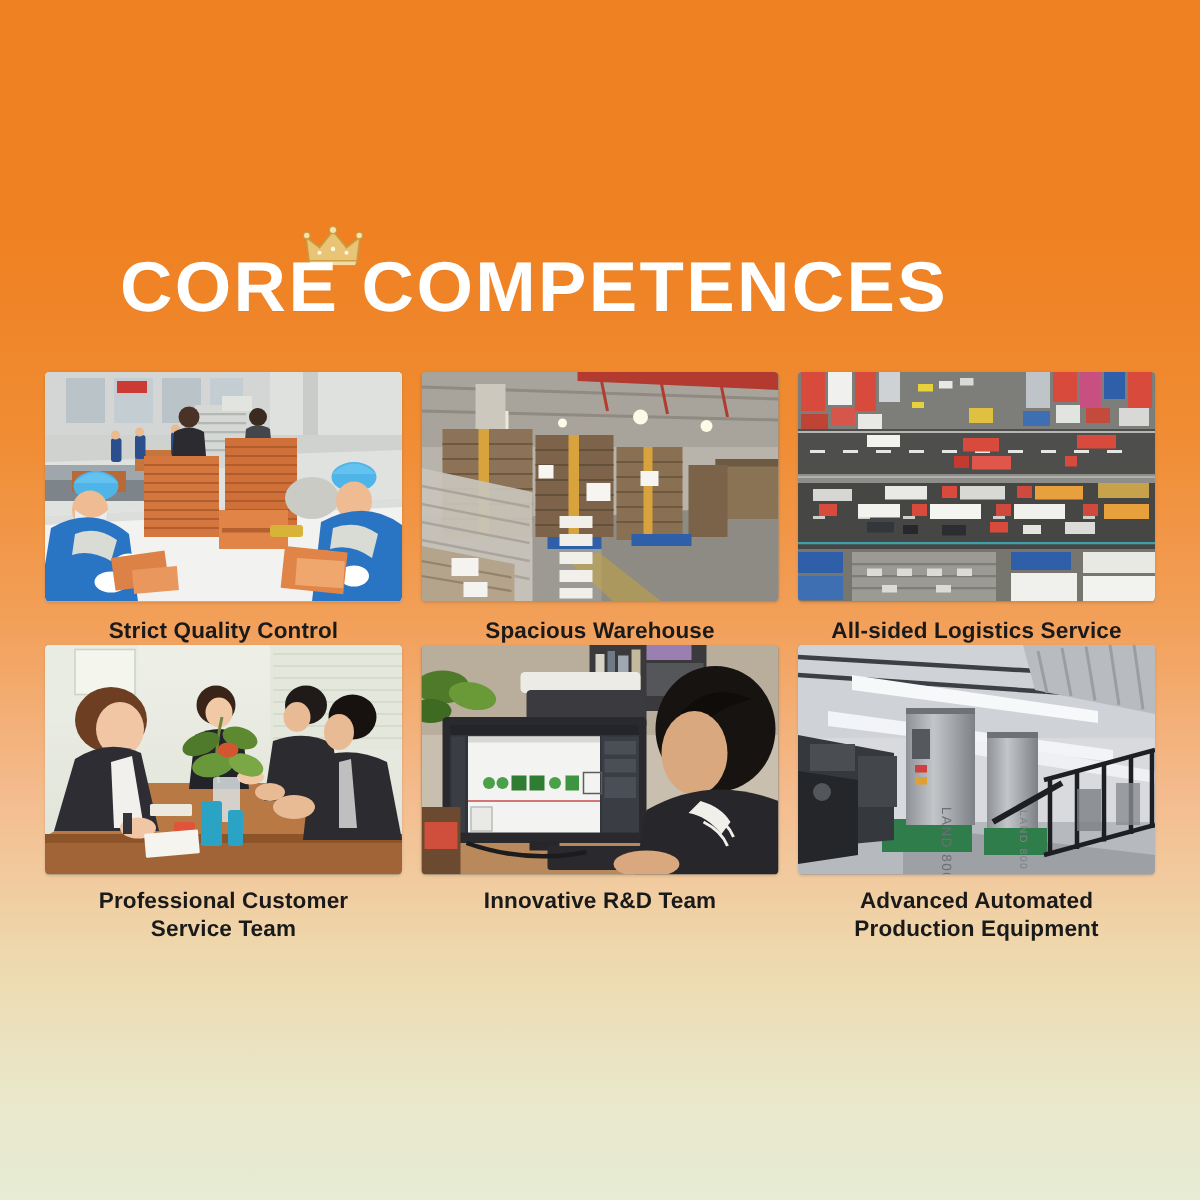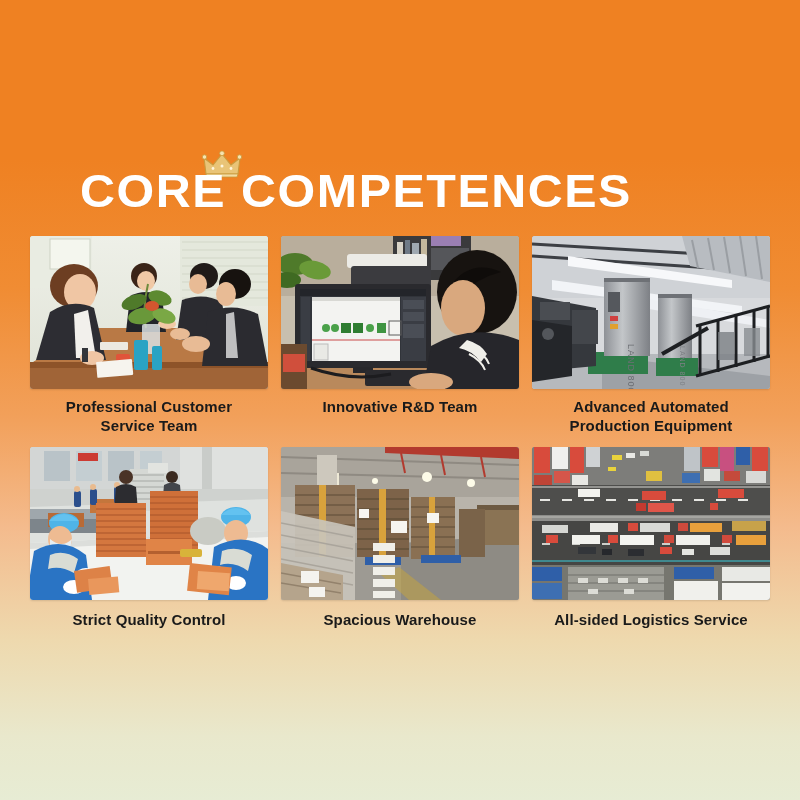--- a/index.html
+++ b/index.html
@@ -51,245 +51,20 @@
       <circle cx="20" cy="3.3" r="2.4" fill="#f6e3b0" stroke="#c99b3e" stroke-width=".8"></circle>
       <circle cx="37.5" cy="7" r="2.2" fill="#f6e3b0" stroke="#c99b3e" stroke-width=".8"></circle>
       <circle cx="11" cy="18.5" r="1.4" fill="#fff6de"></circle>
       <circle cx="29" cy="18.5" r="1.4" fill="#fff6de"></circle>
       <circle cx="20" cy="16" r="1.5" fill="#fff6de"></circle>
     </svg>
     <div class="title">CORE COMPETENCES</div>
   </div>
 
   <div class="grid">
-
-    <div class="row">
-
-      <div class="cell">
-        <div class="photo">
-          <svg viewBox="0 0 238 153" preserveAspectRatio="none">
-            <defs>
-              <linearGradient id="wall1" x1="0" y1="0" x2="0" y2="1">
-                <stop offset="0" stop-color="#eef0e8"></stop>
-                  <stop offset="1" stop-color="#dfe2d6"></stop>
-              </linearGradient>
-            </defs>
-            <rect width="238" height="153" fill="url(#wall1)"></rect>
-            <rect x="0" y="0" width="62" height="52" fill="#e9ece2"></rect>
-            <rect x="20" y="3" width="40" height="30" fill="#f4f6ee" stroke="#cdd2c4"></rect>
-            <rect x="150" y="0" width="88" height="70" fill="#e4e8dc"></rect>
-            <g stroke="#d2d7c8" stroke-width="1">
-              <line x1="152" y1="6" x2="238" y2="6"></line>
-                <line x1="152" y1="14" x2="238" y2="14"></line>
-              <line x1="152" y1="22" x2="238" y2="22"></line>
-                <line x1="152" y1="30" x2="238" y2="30"></line>
-              <line x1="152" y1="38" x2="238" y2="38"></line>
-                <line x1="152" y1="46" x2="238" y2="46"></line>
-              <line x1="152" y1="54" x2="238" y2="54"></line>
-                <line x1="152" y1="62" x2="238" y2="62"></line>
-            </g>
-
-            <path d="M0 128 L60 92 L200 92 L238 128 L238 153 L0 153 Z" fill="#a06437"></path>
-            <path d="M0 128 L60 92 L200 92 L238 128 Z" fill="#b97945"></path>
-            <rect x="0" y="126" width="238" height="6" fill="#8d5329"></rect>
-
-            <ellipse cx="44" cy="50" rx="24" ry="22" fill="#6d3e22"></ellipse>
-            <ellipse cx="50" cy="56" rx="16" ry="18" fill="#f0c6a4"></ellipse>
-            <path d="M20 76 q22 -14 44 -4 l12 52 l-70 0 Z" fill="#2d2d33"></path>
-            <path d="M44 78 l14 -4 l8 48 l-20 0 Z" fill="#f2f0ec"></path>
-            <ellipse cx="62" cy="122" rx="12" ry="7" fill="#f0c6a4"></ellipse>
-
-            <ellipse cx="114" cy="40" rx="13" ry="13" fill="#3a2418"></ellipse>
-            <ellipse cx="116" cy="45" rx="9" ry="10" fill="#f1c9a6"></ellipse>
-            <path d="M100 60 q16 -8 32 0 l4 36 l-40 0 Z" fill="#22242a"></path>
-            <ellipse cx="137" cy="88" rx="9" ry="5" fill="#f1c9a6"></ellipse>
-
-            <ellipse cx="174" cy="40" rx="14" ry="13" fill="#201a18"></ellipse>
-            <ellipse cx="168" cy="48" rx="9" ry="10" fill="#e8bb95"></ellipse>
-            <path d="M152 64 q22 -8 40 2 l6 38 l-52 0 Z" fill="#2b2b30"></path>
-            <ellipse cx="205" cy="48" rx="16" ry="15" fill="#17120f"></ellipse>
-            <ellipse cx="196" cy="58" rx="10" ry="12" fill="#e8bb95"></ellipse>
-            <path d="M178 76 q26 -10 50 2 l10 52 l-66 0 Z" fill="#2b2b30"></path>
-            <path d="M196 78 l8 -2 l4 46 l-12 0 Z" fill="#e5e5e5" opacity=".8"></path>
-            <ellipse cx="166" cy="108" rx="14" ry="8" fill="#e8bb95"></ellipse>
-            <ellipse cx="150" cy="98" rx="10" ry="6" fill="#e8bb95"></ellipse>
-
-            <g>
-              <path d="M118 48 q-6 26 -2 44" stroke="#6d8a3c" stroke-width="2" fill="none"></path>
-              <ellipse cx="104" cy="66" rx="13" ry="7" fill="#4f7a2a" transform="rotate(-22 104 66)"></ellipse>
-              <ellipse cx="130" cy="62" rx="12" ry="7" fill="#5d8a30" transform="rotate(18 130 62)"></ellipse>
-              <ellipse cx="112" cy="80" rx="14" ry="8" fill="#69983a" transform="rotate(-10 112 80)"></ellipse>
-              <ellipse cx="134" cy="80" rx="12" ry="7" fill="#7aa845" transform="rotate(20 134 80)"></ellipse>
-              <ellipse cx="122" cy="70" rx="7" ry="5" fill="#d2562f"></ellipse>
-              <rect x="112" y="88" width="18" height="30" rx="2" fill="#d9dfe2" opacity=".85"></rect>
-            </g>
-            <rect x="104" y="104" width="14" height="30" rx="2" fill="#2aa3c4"></rect>
-            <rect x="122" y="110" width="10" height="24" rx="2" fill="#2aa3c4"></rect>
-            <rect x="86" y="118" width="14" height="10" rx="2" fill="#e0543a"></rect>
-
-            <rect x="66" y="126" width="36" height="16" rx="1" fill="#f6f4ee" transform="rotate(-5 66 126)"></rect>
-            <rect x="70" y="106" width="28" height="8" rx="1" fill="#ece9e1"></rect>
-            <rect x="52" y="112" width="6" height="14" fill="#33353a"></rect>
-          </svg>
-        </div>
-        <div class="cap">
-          <span>Professional Customer</span><br>
-          <span>Service Team</span>
-        </div>
-      </div>
-
-      <div class="cell">
-        <div class="photo">
-          <svg viewBox="0 0 238 153" preserveAspectRatio="none">
-            <rect width="238" height="153" fill="#c8bfae"></rect>
-            <rect x="0" y="0" width="238" height="60" fill="#b9ae9c"></rect>
-
-            <rect x="112" y="0" width="78" height="44" fill="#3a3a3c"></rect>
-            <rect x="116" y="6" width="6" height="26" fill="#d8d3c6"></rect>
-            <rect x="124" y="4" width="5" height="28" fill="#6f7a86"></rect>
-            <rect x="131" y="7" width="7" height="25" fill="#9fa8b0"></rect>
-            <rect x="140" y="3" width="6" height="29" fill="#c4b89d"></rect>
-            <rect x="150" y="0" width="30" height="10" fill="#9b7fb3"></rect>
-            <rect x="150" y="12" width="38" height="22" fill="#55565a"></rect>
-
-            <ellipse cx="14" cy="28" rx="18" ry="11" fill="#4f7a2a"></ellipse>
-            <ellipse cx="34" cy="34" rx="16" ry="9" fill="#6a9a38" transform="rotate(12 34 34)"></ellipse>
-            <ellipse cx="6" cy="44" rx="14" ry="8" fill="#3f6a22"></ellipse>
-
-            <rect x="66" y="18" width="80" height="14" rx="3" fill="#ecebe6"></rect>
-            <rect x="70" y="30" width="80" height="26" rx="3" fill="#3b3b3f"></rect>
-            <rect x="74" y="50" width="72" height="10" fill="#2b2b2f"></rect>
-
-            <rect x="0" y="126" width="238" height="27" fill="#b9895c"></rect>
-            <rect x="0" y="122" width="238" height="6" fill="#d0a678"></rect>
-
-            <rect x="14" y="48" width="136" height="84" rx="3" fill="#2a2a2e"></rect>
-            <rect x="19" y="53" width="126" height="72" fill="#31343a"></rect>
-            <rect x="19" y="53" width="126" height="7" fill="#23252a"></rect>
-            <rect x="20" y="61" width="9" height="64" fill="#3a3d44"></rect>
-            <rect x="31" y="61" width="88" height="64" fill="#f3f3f1"></rect>
-            <rect x="31" y="61" width="88" height="4" fill="#d8d8d4"></rect>
-            <rect x="120" y="61" width="25" height="64" fill="#3a3d44"></rect>
-            <rect x="122" y="64" width="21" height="9" fill="#4a4e56"></rect>
-            <rect x="122" y="76" width="21" height="9" fill="#4a4e56"></rect>
-            <rect x="122" y="88" width="21" height="14" fill="#4a4e56"></rect>
-
-            <g>
-              <circle cx="45" cy="92" r="4" fill="#4aa14a"></circle>
-              <circle cx="54" cy="92" r="4" fill="#4aa14a"></circle>
-              <rect x="60" y="87" width="10" height="10" fill="#2f7d32"></rect>
-              <rect x="72" y="87" width="10" height="10" fill="#2f7d32"></rect>
-              <circle cx="89" cy="92" r="4" fill="#4aa14a"></circle>
-              <rect x="96" y="87" width="9" height="10" fill="#3f9442"></rect>
-              <rect x="108" y="85" width="12" height="14" fill="none" stroke="#5c5c5c"></rect>
-            </g>
-            <line x1="31" y1="104" x2="119" y2="104" stroke="#c94b4b" stroke-width="1"></line>
-            <rect x="33" y="108" width="14" height="16" fill="#e9e9e5" stroke="#bbb"></rect>
-
-            <rect x="72" y="131" width="20" height="6" fill="#27272b"></rect>
-
-            <rect x="84" y="134" width="96" height="16" rx="2" fill="#2a2a2e"></rect>
-
-            <ellipse cx="196" cy="56" rx="40" ry="42" fill="#171310"></ellipse>
-            <path d="M168 52 q20 -30 52 -16 q-24 6 -38 22 Z" fill="#0f0c0a"></path>
-            <ellipse cx="182" cy="72" rx="22" ry="28" fill="#d9a87e"></ellipse>
-            <path d="M150 110 q42 -24 88 -6 l0 49 l-96 0 Z" fill="#26262b"></path>
-            <path d="M186 104 q14 4 20 14 l-6 8 q-10 -12 -22 -14 Z" fill="#f0efe9"></path>
-            <g stroke="#f0efe9" stroke-width="2" fill="none">
-              <path d="M192 112 q12 6 16 16"></path>
-              <path d="M188 118 q12 6 16 16"></path>
-            </g>
-            <ellipse cx="150" cy="146" rx="22" ry="9" fill="#d9a87e"></ellipse>
-
-            <path d="M30 132 q40 14 80 6" stroke="#1c1c1f" stroke-width="3" fill="none"></path>
-            <rect x="0" y="108" width="26" height="45" fill="#6b4a2f"></rect>
-            <rect x="2" y="118" width="22" height="18" fill="#d04f3c"></rect>
-          </svg>
-        </div>
-        <div class="cap">
-          <span>Innovative R&amp;D Team</span>
-        </div>
-      </div>
-
-      <div class="cell">
-        <div class="photo">
-          <svg viewBox="0 0 238 153" preserveAspectRatio="none">
-            <defs>
-              <linearGradient id="metal" x1="0" y1="0" x2="1" y2="0">
-                <stop offset="0" stop-color="#8e9196"></stop>
-                  <stop offset=".4" stop-color="#c3c6c9"></stop>
-                <stop offset="1" stop-color="#7d8085"></stop>
-              </linearGradient>
-            </defs>
-            <rect width="238" height="153" fill="#d8dadd"></rect>
-
-            <rect x="0" y="0" width="238" height="62" fill="#cfd2d6"></rect>
-            <g stroke="#3c3f44" stroke-width="3" fill="none">
-              <path d="M0 8 L238 22"></path>
-                <path d="M0 20 L238 36"></path>
-            </g>
-
-            <path d="M150 0 L238 0 L238 46 L158 30 Z" fill="#b8bcc1"></path>
-            <g stroke="#9a9ea3" stroke-width="2">
-              <line x1="160" y1="4" x2="166" y2="32"></line>
-                <line x1="176" y1="2" x2="182" y2="34"></line>
-              <line x1="192" y1="1" x2="198" y2="37"></line>
-                <line x1="208" y1="0" x2="214" y2="40"></line>
-              <line x1="224" y1="0" x2="230" y2="43"></line>
-            </g>
-
-            <g>
-              <path d="M36 20 L200 44 L200 52 L36 30 Z" fill="#f7f8fa"></path>
-              <path d="M20 44 L210 70 L210 78 L20 54 Z" fill="#f2f4f7"></path>
-              <path d="M110 62 L238 84 L238 92 L110 72 Z" fill="#eef0f4"></path>
-            </g>
-
-            <rect x="0" y="118" width="238" height="35" fill="#b6b9bd"></rect>
-            <path d="M70 120 L238 140 L238 153 L70 153 Z" fill="#9da1a6"></path>
-
-            <rect x="56" y="116" width="60" height="22" fill="#2f7d4a"></rect>
-            <rect x="124" y="122" width="42" height="18" fill="#2f7d4a"></rect>
-
-            <rect x="72" y="42" width="46" height="78" fill="url(#metal)"></rect>
-            <rect x="72" y="42" width="46" height="4" fill="#6e7176"></rect>
-            <rect x="76" y="56" width="12" height="20" fill="#55585d"></rect>
-            <rect x="78" y="80" width="8" height="5" fill="#d04040"></rect>
-            <rect x="78" y="88" width="8" height="5" fill="#e0a030"></rect>
-            <rect x="126" y="58" width="34" height="64" fill="url(#metal)"></rect>
-            <rect x="126" y="58" width="34" height="4" fill="#6e7176"></rect>
-            <text x="96" y="108" fill="#6c6f74" font-size="9" font-family="sans-serif" transform="rotate(90 96 108)" letter-spacing="1">LAND 800</text>
-            <text x="148" y="110" fill="#7e8186" font-size="7" font-family="sans-serif" transform="rotate(90 148 110)" letter-spacing="1">LAND 800</text>
-
-            <path d="M0 60 L64 72 L64 130 L0 136 Z" fill="#35383d"></path>
-            <path d="M0 84 L40 90 L40 140 L0 146 Z" fill="#24262a"></path>
-            <rect x="8" y="66" width="30" height="18" fill="#4a4d52"></rect>
-            <circle cx="16" cy="98" r="6" fill="#53565b"></circle>
-            <rect x="40" y="74" width="26" height="34" fill="#43464b"></rect>
-
-            <g stroke="#1d1f22" stroke-width="3" fill="none">
-              <path d="M164 90 L238 70"></path>
-              <path d="M164 140 L238 120"></path>
-              <path d="M168 88 L168 140"></path>
-                <path d="M186 83 L186 136"></path>
-              <path d="M204 78 L204 131"></path>
-                <path d="M222 74 L222 126"></path>
-              <path d="M236 70 L236 122"></path>
-            </g>
-            <path d="M130 118 L176 92" stroke="#1d1f22" stroke-width="4" fill="none"></path>
-
-            <rect x="186" y="96" width="16" height="28" fill="#7c7f84" opacity=".8"></rect>
-            <rect x="212" y="92" width="16" height="28" fill="#8a8d92" opacity=".8"></rect>
-          </svg>
-        </div>
-        <div class="cap">
-          <span>Advanced Automated</span><br>
-          <span>Production Equipment</span>
-        </div>
-      </div>
-    </div>
 
     <div class="row row2">
 
       <div class="cell">
         <div class="photo">
           <svg viewBox="0 0 238 153" preserveAspectRatio="none">
             <rect width="238" height="153" fill="#e6e8e6"></rect>
             <rect x="0" y="0" width="238" height="46" fill="#d3d6d5"></rect>
 
             <g>
@@ -607,14 +382,239 @@
             <rect x="142" y="134" width="44" height="19" fill="#f0f0ec"></rect>
             <rect x="190" y="120" width="48" height="14" fill="#e8e9e5"></rect>
             <rect x="190" y="136" width="48" height="17" fill="#f2f2ee"></rect>
           </svg>
         </div>
         <div class="cap cap2">
           <span>All-sided Logistics Service</span>
         </div>
       </div>
     </div>
+
+    <div class="row">
+
+      <div class="cell">
+        <div class="photo">
+          <svg viewBox="0 0 238 153" preserveAspectRatio="none">
+            <defs>
+              <linearGradient id="wall1" x1="0" y1="0" x2="0" y2="1">
+                <stop offset="0" stop-color="#eef0e8"></stop>
+                  <stop offset="1" stop-color="#dfe2d6"></stop>
+              </linearGradient>
+            </defs>
+            <rect width="238" height="153" fill="url(#wall1)"></rect>
+            <rect x="0" y="0" width="62" height="52" fill="#e9ece2"></rect>
+            <rect x="20" y="3" width="40" height="30" fill="#f4f6ee" stroke="#cdd2c4"></rect>
+            <rect x="150" y="0" width="88" height="70" fill="#e4e8dc"></rect>
+            <g stroke="#d2d7c8" stroke-width="1">
+              <line x1="152" y1="6" x2="238" y2="6"></line>
+                <line x1="152" y1="14" x2="238" y2="14"></line>
+              <line x1="152" y1="22" x2="238" y2="22"></line>
+                <line x1="152" y1="30" x2="238" y2="30"></line>
+              <line x1="152" y1="38" x2="238" y2="38"></line>
+                <line x1="152" y1="46" x2="238" y2="46"></line>
+              <line x1="152" y1="54" x2="238" y2="54"></line>
+                <line x1="152" y1="62" x2="238" y2="62"></line>
+            </g>
+
+            <path d="M0 128 L60 92 L200 92 L238 128 L238 153 L0 153 Z" fill="#a06437"></path>
+            <path d="M0 128 L60 92 L200 92 L238 128 Z" fill="#b97945"></path>
+            <rect x="0" y="126" width="238" height="6" fill="#8d5329"></rect>
+
+            <ellipse cx="44" cy="50" rx="24" ry="22" fill="#6d3e22"></ellipse>
+            <ellipse cx="50" cy="56" rx="16" ry="18" fill="#f0c6a4"></ellipse>
+            <path d="M20 76 q22 -14 44 -4 l12 52 l-70 0 Z" fill="#2d2d33"></path>
+            <path d="M44 78 l14 -4 l8 48 l-20 0 Z" fill="#f2f0ec"></path>
+            <ellipse cx="62" cy="122" rx="12" ry="7" fill="#f0c6a4"></ellipse>
+
+            <ellipse cx="114" cy="40" rx="13" ry="13" fill="#3a2418"></ellipse>
+            <ellipse cx="116" cy="45" rx="9" ry="10" fill="#f1c9a6"></ellipse>
+            <path d="M100 60 q16 -8 32 0 l4 36 l-40 0 Z" fill="#22242a"></path>
+            <ellipse cx="137" cy="88" rx="9" ry="5" fill="#f1c9a6"></ellipse>
+
+            <ellipse cx="174" cy="40" rx="14" ry="13" fill="#201a18"></ellipse>
+            <ellipse cx="168" cy="48" rx="9" ry="10" fill="#e8bb95"></ellipse>
+            <path d="M152 64 q22 -8 40 2 l6 38 l-52 0 Z" fill="#2b2b30"></path>
+            <ellipse cx="205" cy="48" rx="16" ry="15" fill="#17120f"></ellipse>
+            <ellipse cx="196" cy="58" rx="10" ry="12" fill="#e8bb95"></ellipse>
+            <path d="M178 76 q26 -10 50 2 l10 52 l-66 0 Z" fill="#2b2b30"></path>
+            <path d="M196 78 l8 -2 l4 46 l-12 0 Z" fill="#e5e5e5" opacity=".8"></path>
+            <ellipse cx="166" cy="108" rx="14" ry="8" fill="#e8bb95"></ellipse>
+            <ellipse cx="150" cy="98" rx="10" ry="6" fill="#e8bb95"></ellipse>
+
+            <g>
+              <path d="M118 48 q-6 26 -2 44" stroke="#6d8a3c" stroke-width="2" fill="none"></path>
+              <ellipse cx="104" cy="66" rx="13" ry="7" fill="#4f7a2a" transform="rotate(-22 104 66)"></ellipse>
+              <ellipse cx="130" cy="62" rx="12" ry="7" fill="#5d8a30" transform="rotate(18 130 62)"></ellipse>
+              <ellipse cx="112" cy="80" rx="14" ry="8" fill="#69983a" transform="rotate(-10 112 80)"></ellipse>
+              <ellipse cx="134" cy="80" rx="12" ry="7" fill="#7aa845" transform="rotate(20 134 80)"></ellipse>
+              <ellipse cx="122" cy="70" rx="7" ry="5" fill="#d2562f"></ellipse>
+              <rect x="112" y="88" width="18" height="30" rx="2" fill="#d9dfe2" opacity=".85"></rect>
+            </g>
+            <rect x="104" y="104" width="14" height="30" rx="2" fill="#2aa3c4"></rect>
+            <rect x="122" y="110" width="10" height="24" rx="2" fill="#2aa3c4"></rect>
+            <rect x="86" y="118" width="14" height="10" rx="2" fill="#e0543a"></rect>
+
+            <rect x="66" y="126" width="36" height="16" rx="1" fill="#f6f4ee" transform="rotate(-5 66 126)"></rect>
+            <rect x="70" y="106" width="28" height="8" rx="1" fill="#ece9e1"></rect>
+            <rect x="52" y="112" width="6" height="14" fill="#33353a"></rect>
+          </svg>
+        </div>
+        <div class="cap">
+          <span>Professional Customer</span><br>
+          <span>Service Team</span>
+        </div>
+      </div>
+
+      <div class="cell">
+        <div class="photo">
+          <svg viewBox="0 0 238 153" preserveAspectRatio="none">
+            <rect width="238" height="153" fill="#c8bfae"></rect>
+            <rect x="0" y="0" width="238" height="60" fill="#b9ae9c"></rect>
+
+            <rect x="112" y="0" width="78" height="44" fill="#3a3a3c"></rect>
+            <rect x="116" y="6" width="6" height="26" fill="#d8d3c6"></rect>
+            <rect x="124" y="4" width="5" height="28" fill="#6f7a86"></rect>
+            <rect x="131" y="7" width="7" height="25" fill="#9fa8b0"></rect>
+            <rect x="140" y="3" width="6" height="29" fill="#c4b89d"></rect>
+            <rect x="150" y="0" width="30" height="10" fill="#9b7fb3"></rect>
+            <rect x="150" y="12" width="38" height="22" fill="#55565a"></rect>
+
+            <ellipse cx="14" cy="28" rx="18" ry="11" fill="#4f7a2a"></ellipse>
+            <ellipse cx="34" cy="34" rx="16" ry="9" fill="#6a9a38" transform="rotate(12 34 34)"></ellipse>
+            <ellipse cx="6" cy="44" rx="14" ry="8" fill="#3f6a22"></ellipse>
+
+            <rect x="66" y="18" width="80" height="14" rx="3" fill="#ecebe6"></rect>
+            <rect x="70" y="30" width="80" height="26" rx="3" fill="#3b3b3f"></rect>
+            <rect x="74" y="50" width="72" height="10" fill="#2b2b2f"></rect>
+
+            <rect x="0" y="126" width="238" height="27" fill="#b9895c"></rect>
+            <rect x="0" y="122" width="238" height="6" fill="#d0a678"></rect>
+
+            <rect x="14" y="48" width="136" height="84" rx="3" fill="#2a2a2e"></rect>
+            <rect x="19" y="53" width="126" height="72" fill="#31343a"></rect>
+            <rect x="19" y="53" width="126" height="7" fill="#23252a"></rect>
+            <rect x="20" y="61" width="9" height="64" fill="#3a3d44"></rect>
+            <rect x="31" y="61" width="88" height="64" fill="#f3f3f1"></rect>
+            <rect x="31" y="61" width="88" height="4" fill="#d8d8d4"></rect>
+            <rect x="120" y="61" width="25" height="64" fill="#3a3d44"></rect>
+            <rect x="122" y="64" width="21" height="9" fill="#4a4e56"></rect>
+            <rect x="122" y="76" width="21" height="9" fill="#4a4e56"></rect>
+            <rect x="122" y="88" width="21" height="14" fill="#4a4e56"></rect>
+
+            <g>
+              <circle cx="45" cy="92" r="4" fill="#4aa14a"></circle>
+              <circle cx="54" cy="92" r="4" fill="#4aa14a"></circle>
+              <rect x="60" y="87" width="10" height="10" fill="#2f7d32"></rect>
+              <rect x="72" y="87" width="10" height="10" fill="#2f7d32"></rect>
+              <circle cx="89" cy="92" r="4" fill="#4aa14a"></circle>
+              <rect x="96" y="87" width="9" height="10" fill="#3f9442"></rect>
+              <rect x="108" y="85" width="12" height="14" fill="none" stroke="#5c5c5c"></rect>
+            </g>
+            <line x1="31" y1="104" x2="119" y2="104" stroke="#c94b4b" stroke-width="1"></line>
+            <rect x="33" y="108" width="14" height="16" fill="#e9e9e5" stroke="#bbb"></rect>
+
+            <rect x="72" y="131" width="20" height="6" fill="#27272b"></rect>
+
+            <rect x="84" y="134" width="96" height="16" rx="2" fill="#2a2a2e"></rect>
+
+            <ellipse cx="196" cy="56" rx="40" ry="42" fill="#171310"></ellipse>
+            <path d="M168 52 q20 -30 52 -16 q-24 6 -38 22 Z" fill="#0f0c0a"></path>
+            <ellipse cx="182" cy="72" rx="22" ry="28" fill="#d9a87e"></ellipse>
+            <path d="M150 110 q42 -24 88 -6 l0 49 l-96 0 Z" fill="#26262b"></path>
+            <path d="M186 104 q14 4 20 14 l-6 8 q-10 -12 -22 -14 Z" fill="#f0efe9"></path>
+            <g stroke="#f0efe9" stroke-width="2" fill="none">
+              <path d="M192 112 q12 6 16 16"></path>
+              <path d="M188 118 q12 6 16 16"></path>
+            </g>
+            <ellipse cx="150" cy="146" rx="22" ry="9" fill="#d9a87e"></ellipse>
+
+            <path d="M30 132 q40 14 80 6" stroke="#1c1c1f" stroke-width="3" fill="none"></path>
+            <rect x="0" y="108" width="26" height="45" fill="#6b4a2f"></rect>
+            <rect x="2" y="118" width="22" height="18" fill="#d04f3c"></rect>
+          </svg>
+        </div>
+        <div class="cap">
+          <span>Innovative R&amp;D Team</span>
+        </div>
+      </div>
+
+      <div class="cell">
+        <div class="photo">
+          <svg viewBox="0 0 238 153" preserveAspectRatio="none">
+            <defs>
+              <linearGradient id="metal" x1="0" y1="0" x2="1" y2="0">
+                <stop offset="0" stop-color="#8e9196"></stop>
+                  <stop offset=".4" stop-color="#c3c6c9"></stop>
+                <stop offset="1" stop-color="#7d8085"></stop>
+              </linearGradient>
+            </defs>
+            <rect width="238" height="153" fill="#d8dadd"></rect>
+
+            <rect x="0" y="0" width="238" height="62" fill="#cfd2d6"></rect>
+            <g stroke="#3c3f44" stroke-width="3" fill="none">
+              <path d="M0 8 L238 22"></path>
+                <path d="M0 20 L238 36"></path>
+            </g>
+
+            <path d="M150 0 L238 0 L238 46 L158 30 Z" fill="#b8bcc1"></path>
+            <g stroke="#9a9ea3" stroke-width="2">
+              <line x1="160" y1="4" x2="166" y2="32"></line>
+                <line x1="176" y1="2" x2="182" y2="34"></line>
+              <line x1="192" y1="1" x2="198" y2="37"></line>
+                <line x1="208" y1="0" x2="214" y2="40"></line>
+              <line x1="224" y1="0" x2="230" y2="43"></line>
+            </g>
+
+            <g>
+              <path d="M36 20 L200 44 L200 52 L36 30 Z" fill="#f7f8fa"></path>
+              <path d="M20 44 L210 70 L210 78 L20 54 Z" fill="#f2f4f7"></path>
+              <path d="M110 62 L238 84 L238 92 L110 72 Z" fill="#eef0f4"></path>
+            </g>
+
+            <rect x="0" y="118" width="238" height="35" fill="#b6b9bd"></rect>
+            <path d="M70 120 L238 140 L238 153 L70 153 Z" fill="#9da1a6"></path>
+
+            <rect x="56" y="116" width="60" height="22" fill="#2f7d4a"></rect>
+            <rect x="124" y="122" width="42" height="18" fill="#2f7d4a"></rect>
+
+            <rect x="72" y="42" width="46" height="78" fill="url(#metal)"></rect>
+            <rect x="72" y="42" width="46" height="4" fill="#6e7176"></rect>
+            <rect x="76" y="56" width="12" height="20" fill="#55585d"></rect>
+            <rect x="78" y="80" width="8" height="5" fill="#d04040"></rect>
+            <rect x="78" y="88" width="8" height="5" fill="#e0a030"></rect>
+            <rect x="126" y="58" width="34" height="64" fill="url(#metal)"></rect>
+            <rect x="126" y="58" width="34" height="4" fill="#6e7176"></rect>
+            <text x="96" y="108" fill="#6c6f74" font-size="9" font-family="sans-serif" transform="rotate(90 96 108)" letter-spacing="1">LAND 800</text>
+            <text x="148" y="110" fill="#7e8186" font-size="7" font-family="sans-serif" transform="rotate(90 148 110)" letter-spacing="1">LAND 800</text>
+
+            <path d="M0 60 L64 72 L64 130 L0 136 Z" fill="#35383d"></path>
+            <path d="M0 84 L40 90 L40 140 L0 146 Z" fill="#24262a"></path>
+            <rect x="8" y="66" width="30" height="18" fill="#4a4d52"></rect>
+            <circle cx="16" cy="98" r="6" fill="#53565b"></circle>
+            <rect x="40" y="74" width="26" height="34" fill="#43464b"></rect>
+
+            <g stroke="#1d1f22" stroke-width="3" fill="none">
+              <path d="M164 90 L238 70"></path>
+              <path d="M164 140 L238 120"></path>
+              <path d="M168 88 L168 140"></path>
+                <path d="M186 83 L186 136"></path>
+              <path d="M204 78 L204 131"></path>
+                <path d="M222 74 L222 126"></path>
+              <path d="M236 70 L236 122"></path>
+            </g>
+            <path d="M130 118 L176 92" stroke="#1d1f22" stroke-width="4" fill="none"></path>
+
+            <rect x="186" y="96" width="16" height="28" fill="#7c7f84" opacity=".8"></rect>
+            <rect x="212" y="92" width="16" height="28" fill="#8a8d92" opacity=".8"></rect>
+          </svg>
+        </div>
+        <div class="cap">
+          <span>Advanced Automated</span><br>
+          <span>Production Equipment</span>
+        </div>
+      </div>
+    </div>
   </div>
 </div>
 
 </body></html>

